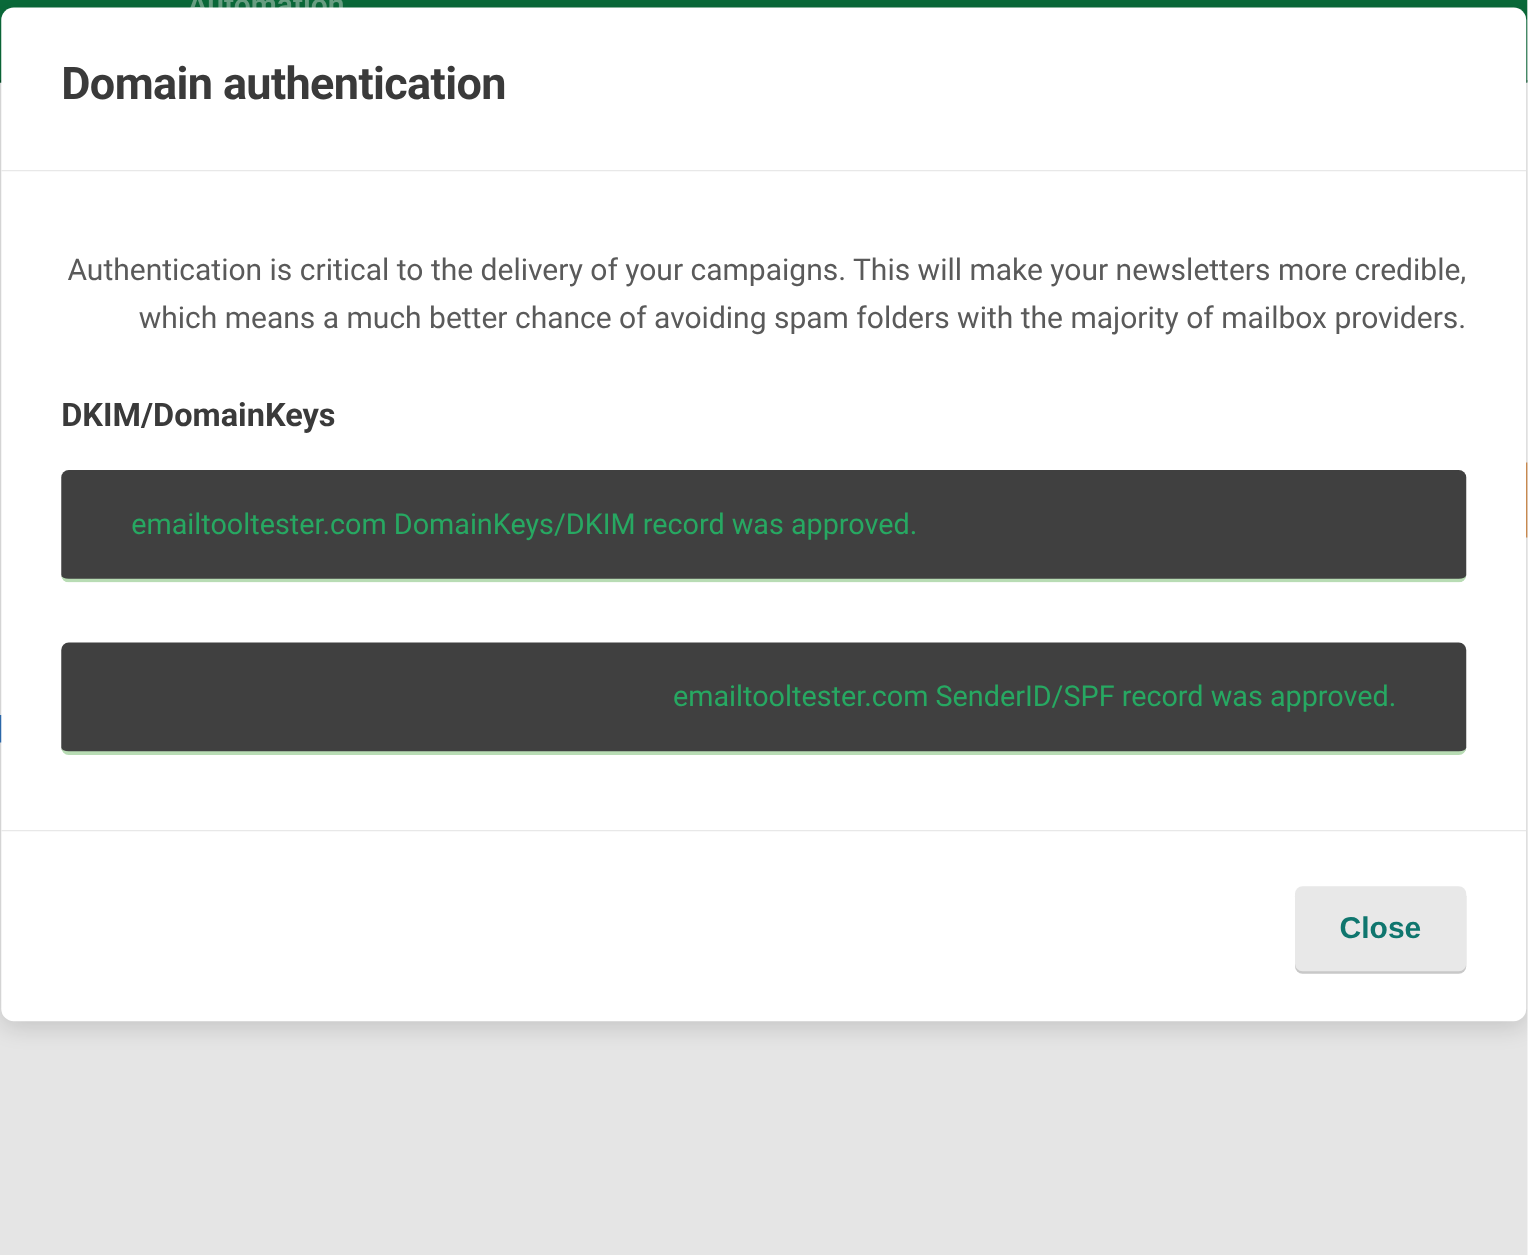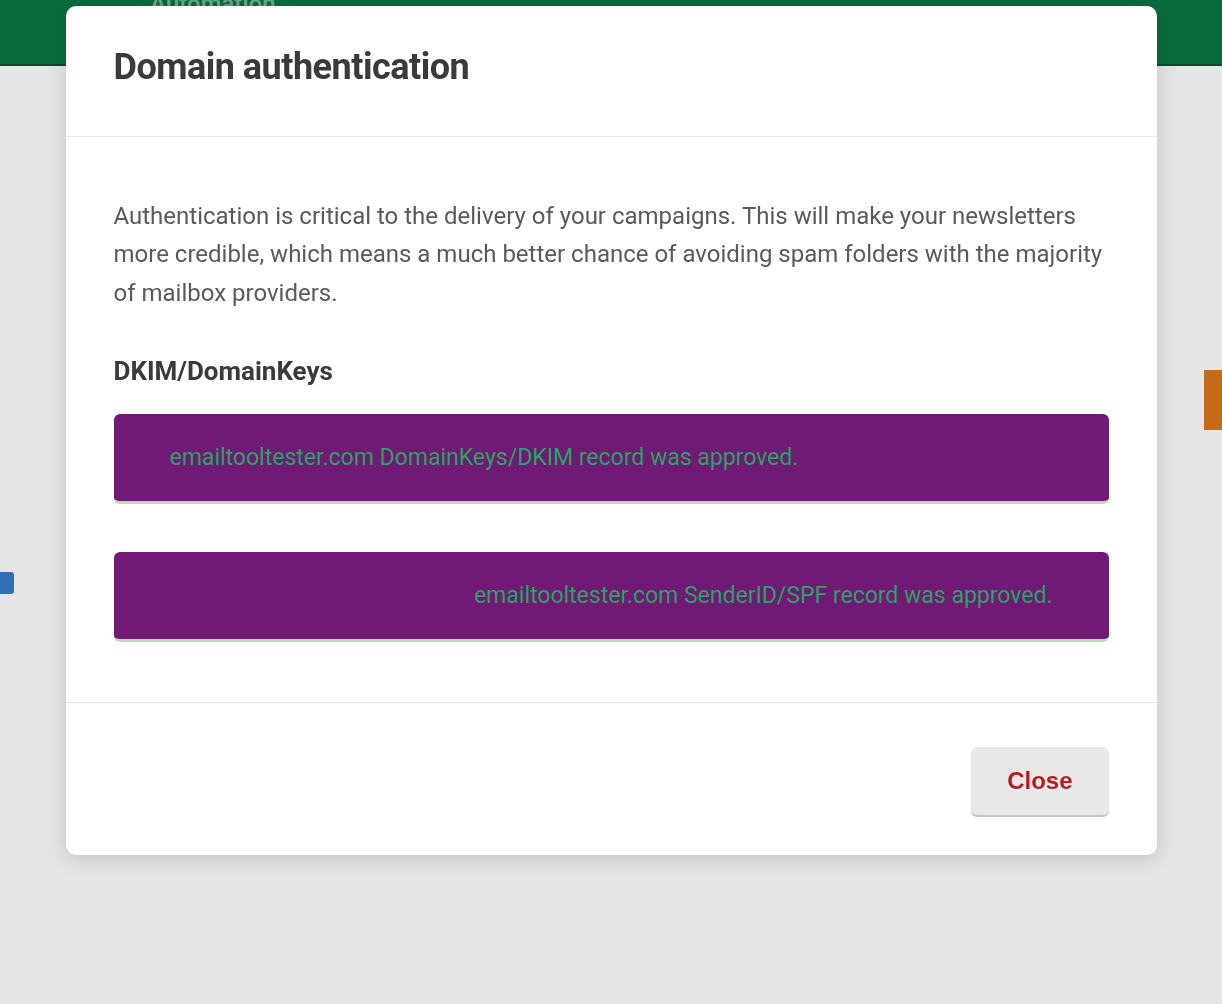--- a/index.html
+++ b/index.html
@@ -63,21 +63,21 @@
       right: 0;
       bottom: 0;
       display: flex;
       align-items: flex-start;
       justify-content: center;
     }
     
     .modal {
       background: #ffffff;
       border-radius: 10px;
-      width: 1091px;
+      width: 1220px;
       margin-top: 6px;
       box-shadow: 0 4px 20px rgba(0,0,0,0.15);
       overflow: hidden;
       display: flex;
       flex-direction: column;
     }
     
     .modal-header {
       padding: 40px 48px 48px 48px;
       border-bottom: 1px solid #e8e8e8;
@@ -92,32 +92,33 @@
     
     .modal-body {
       padding: 60px 48px 60px 48px;
     }
     
     .description {
       font-size: 24px;
       line-height: 1.6;
       color: #5a5a5a;
       margin-bottom: 40px;
+      text-align: right;
     }
     
     .section-heading {
       font-size: 26px;
       font-weight: 700;
       color: #3a3a3a;
       margin-bottom: 28px;
       margin-top: 44px;
     }
     
     .status-box {
-      background: #701a75;
+      background: #404040;
       border-radius: 6px;
       padding: 30px 56px;
       border-bottom: 3px solid #b8dcb4;
       margin-bottom: 48px;
     }
     
     .status-box:last-child {
       margin-bottom: 0;
       text-align: right;
     }
@@ -135,21 +136,21 @@
       justify-content: flex-end;
     }
     
     .close-button {
       background: #e8e8e8;
       border: none;
       border-radius: 6px;
       padding: 20px 36px;
       font-size: 24px;
       font-weight: 700;
-      color: #b91c1c;
+      color: #0f766e;
       cursor: pointer;
       box-shadow: 0 2px 0 #c8c8c8;
     }
   </style>
 </head>
 <body>
 
 <div class="green-bar">
   <span class="nav-text">Automation</span>
 </div>

